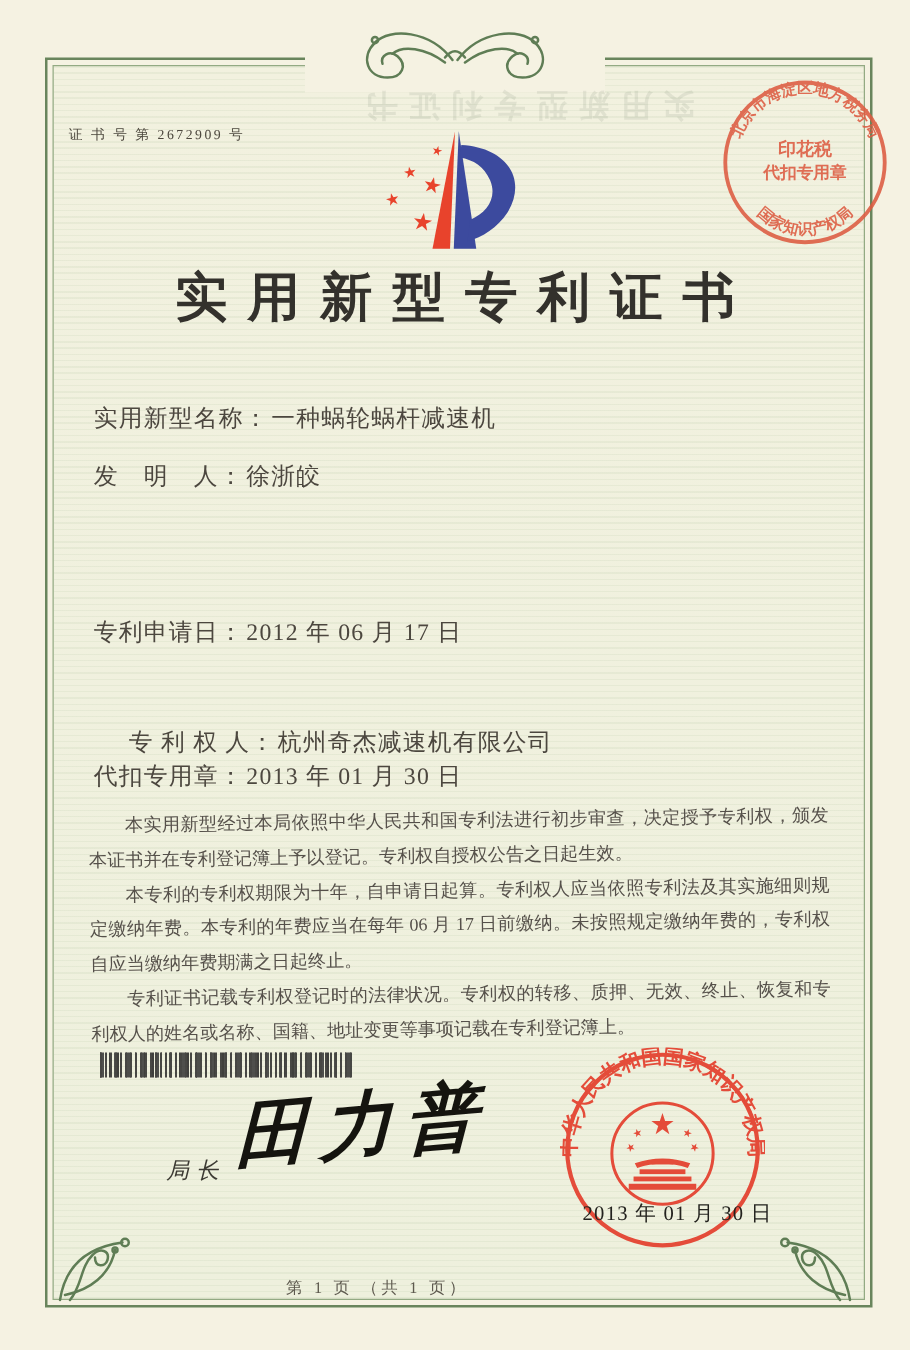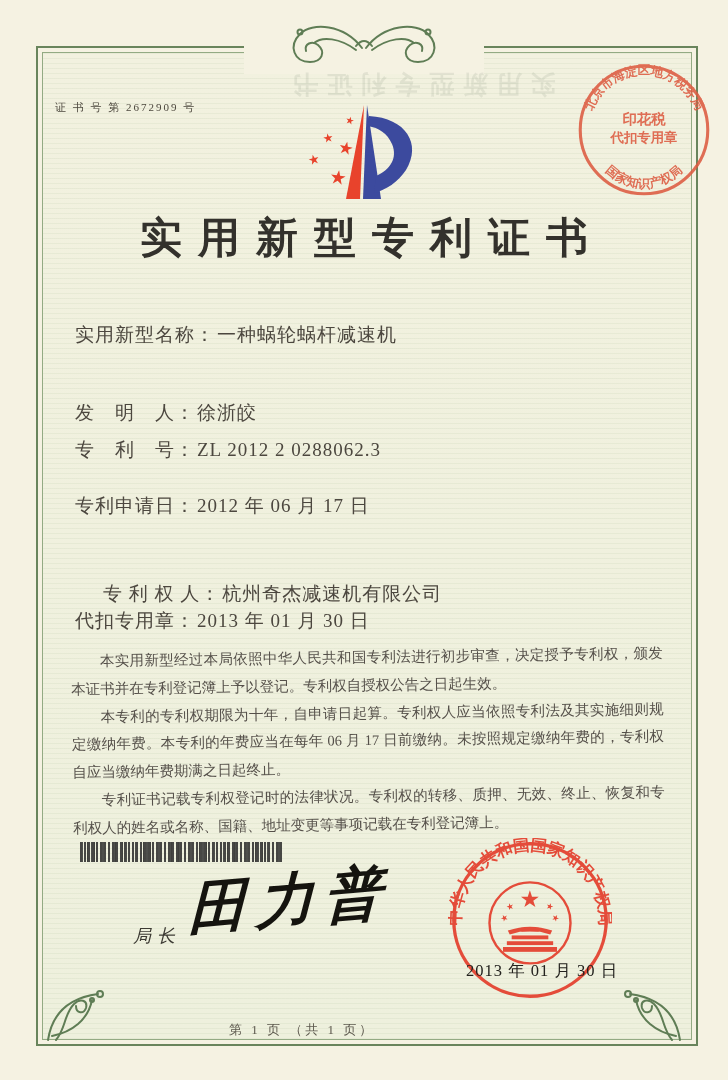--- a/index.html
+++ b/index.html
@@ -150,25 +150,22 @@
       <text x="70" y="64" text-anchor="middle" fill="#dd5b41" font-size="14" font-weight="bold">印花税</text>
       <text x="70" y="82" text-anchor="middle" fill="#dd5b41" font-size="13" font-weight="bold">代扣专用章</text>
     </svg>
   </div>
 
   <div class="title">实用新型专利证书</div>
 
   <div class="field-row" style="top:322px;">
     <span class="label">实用新型名称：</span><span class="value">一种蜗轮蜗杆减速机</span>
   </div>
-  <div class="field-row" style="top:400px;">
+  <div class="field-row" style="top:368px;">
     <span class="label">发　明　人：</span><span class="value">徐浙皎</span>
-  </div>
-  <div class="field-row" style="top:437px;">
-    <span class="label">专　利　号：</span><span class="value">ZL 2012 2 0288062.3</span>
   </div>
   <div class="field-row" style="top:493px;">
     <span class="label">专利申请日：</span><span class="value">2012 年 06 月 17 日</span>
   </div>
   <div class="field-row" style="top:581px;margin-left:28px;">
     <span class="label">专 利 权 人：</span><span class="value">杭州奇杰减速机有限公司</span>
   </div>
   <div class="field-row" style="top:608px;">
     <span class="label">代扣专用章：</span><span class="value">2013 年 01 月 30 日</span>
   </div>

